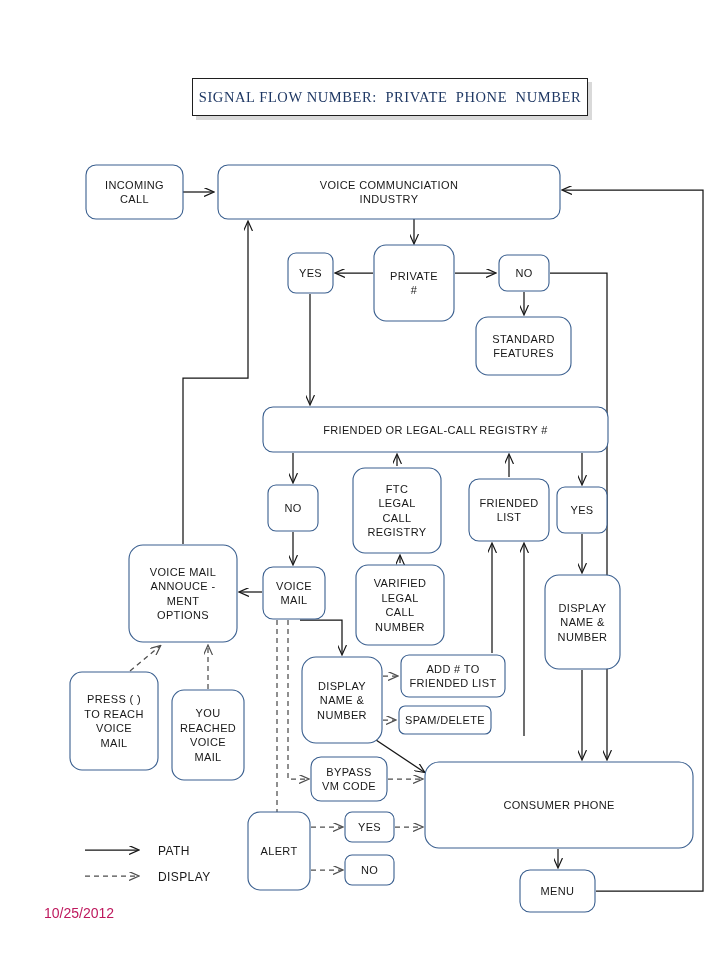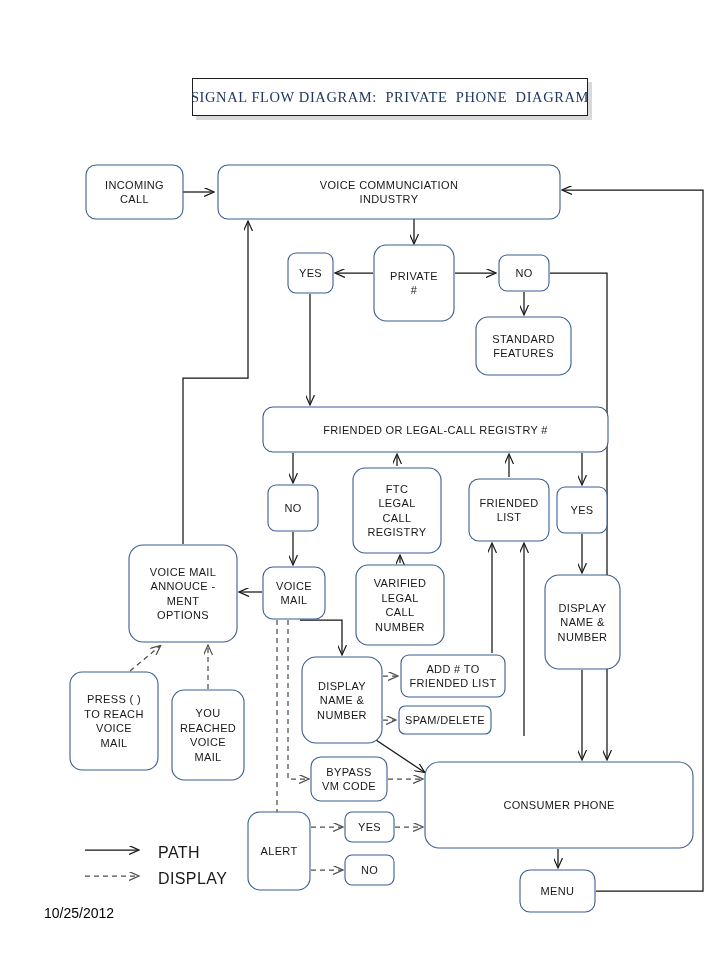--- a/index.html
+++ b/index.html
@@ -9,22 +9,22 @@
   svg{position:absolute;left:0;top:0;width:720px;height:960px;}
   .title-wrap{position:absolute;left:192px;top:78px;width:396px;height:38px;}
   .title-shadow{position:absolute;left:4px;top:4px;width:396px;height:38px;
        background:#d9d9d9;}
   .title-box{position:absolute;left:0;top:0;width:394px;height:36px;
        border:1px solid #1f1f1f;background:#ffffff;
        display:flex;align-items:center;justify-content:center;}
   .title-text{font-family:"Liberation Serif","DejaVu Serif",serif;
        font-size:14.5px;color:#1f3864;letter-spacing:.6px;white-space:pre;}
   .date-stamp{position:absolute;left:44px;top:905px;font-size:14px;
-       color:#000000;font-family:"Liberation Sans",sans-serif;}
-  .legend-lbl{position:absolute;font-size:16px;color:#181818;
+       color:#be185d;font-family:"Liberation Sans",sans-serif;}
+  .legend-lbl{position:absolute;font-size:12px;color:#181818;
        font-family:"Liberation Sans",sans-serif;letter-spacing:.4px;}
   .node-label{font-family:"Liberation Sans","DejaVu Sans",sans-serif;
        fill:#181818;font-size:11px;letter-spacing:.35px;}
   .node-box{fill:#ffffff;stroke:#3a5f8f;stroke-width:1.1;}
   .edge{stroke:#151515;stroke-width:1.25;fill:none;}
   .edge-opt{stroke:#4d4d4d;stroke-width:1.25;fill:none;stroke-dasharray:5 4;}
 </style>
 </head>
 <body>
 
@@ -178,21 +178,21 @@
         <g>
           <rect x="520" y="870" width="75" height="42" rx="10" ry="10" class="node-box"></rect>
           <text x="557.5" y="895" text-anchor="middle" class="node-label"><tspan x="557.5" dy="0">MENU</tspan></text>
         </g>
       </g>
   </svg>
 
   <div class="title-wrap">
     <div class="title-shadow"></div>
     <div class="title-box">
-      <span class="title-text">SIGNAL FLOW DIAGRAM:  PRIVATE  PHONE  DIAGRAM</span>
+      <span class="title-text">SIGNAL FLOW NUMBER:  PRIVATE  PHONE  NUMBER</span>
     </div>
   </div>
 
   <svg width="720" height="960" style="pointer-events:none">
     <line x1="85" y1="850" x2="138" y2="850" class="edge" marker-end="url(#ah)"></line>
     <line x1="85" y1="876" x2="138" y2="876" class="edge-opt" marker-end="url(#ahd)"></line>
   </svg>
   <span class="legend-lbl" style="left:158px;top:844px;">PATH</span>
   <span class="legend-lbl" style="left:158px;top:870px;">DISPLAY</span>
 

